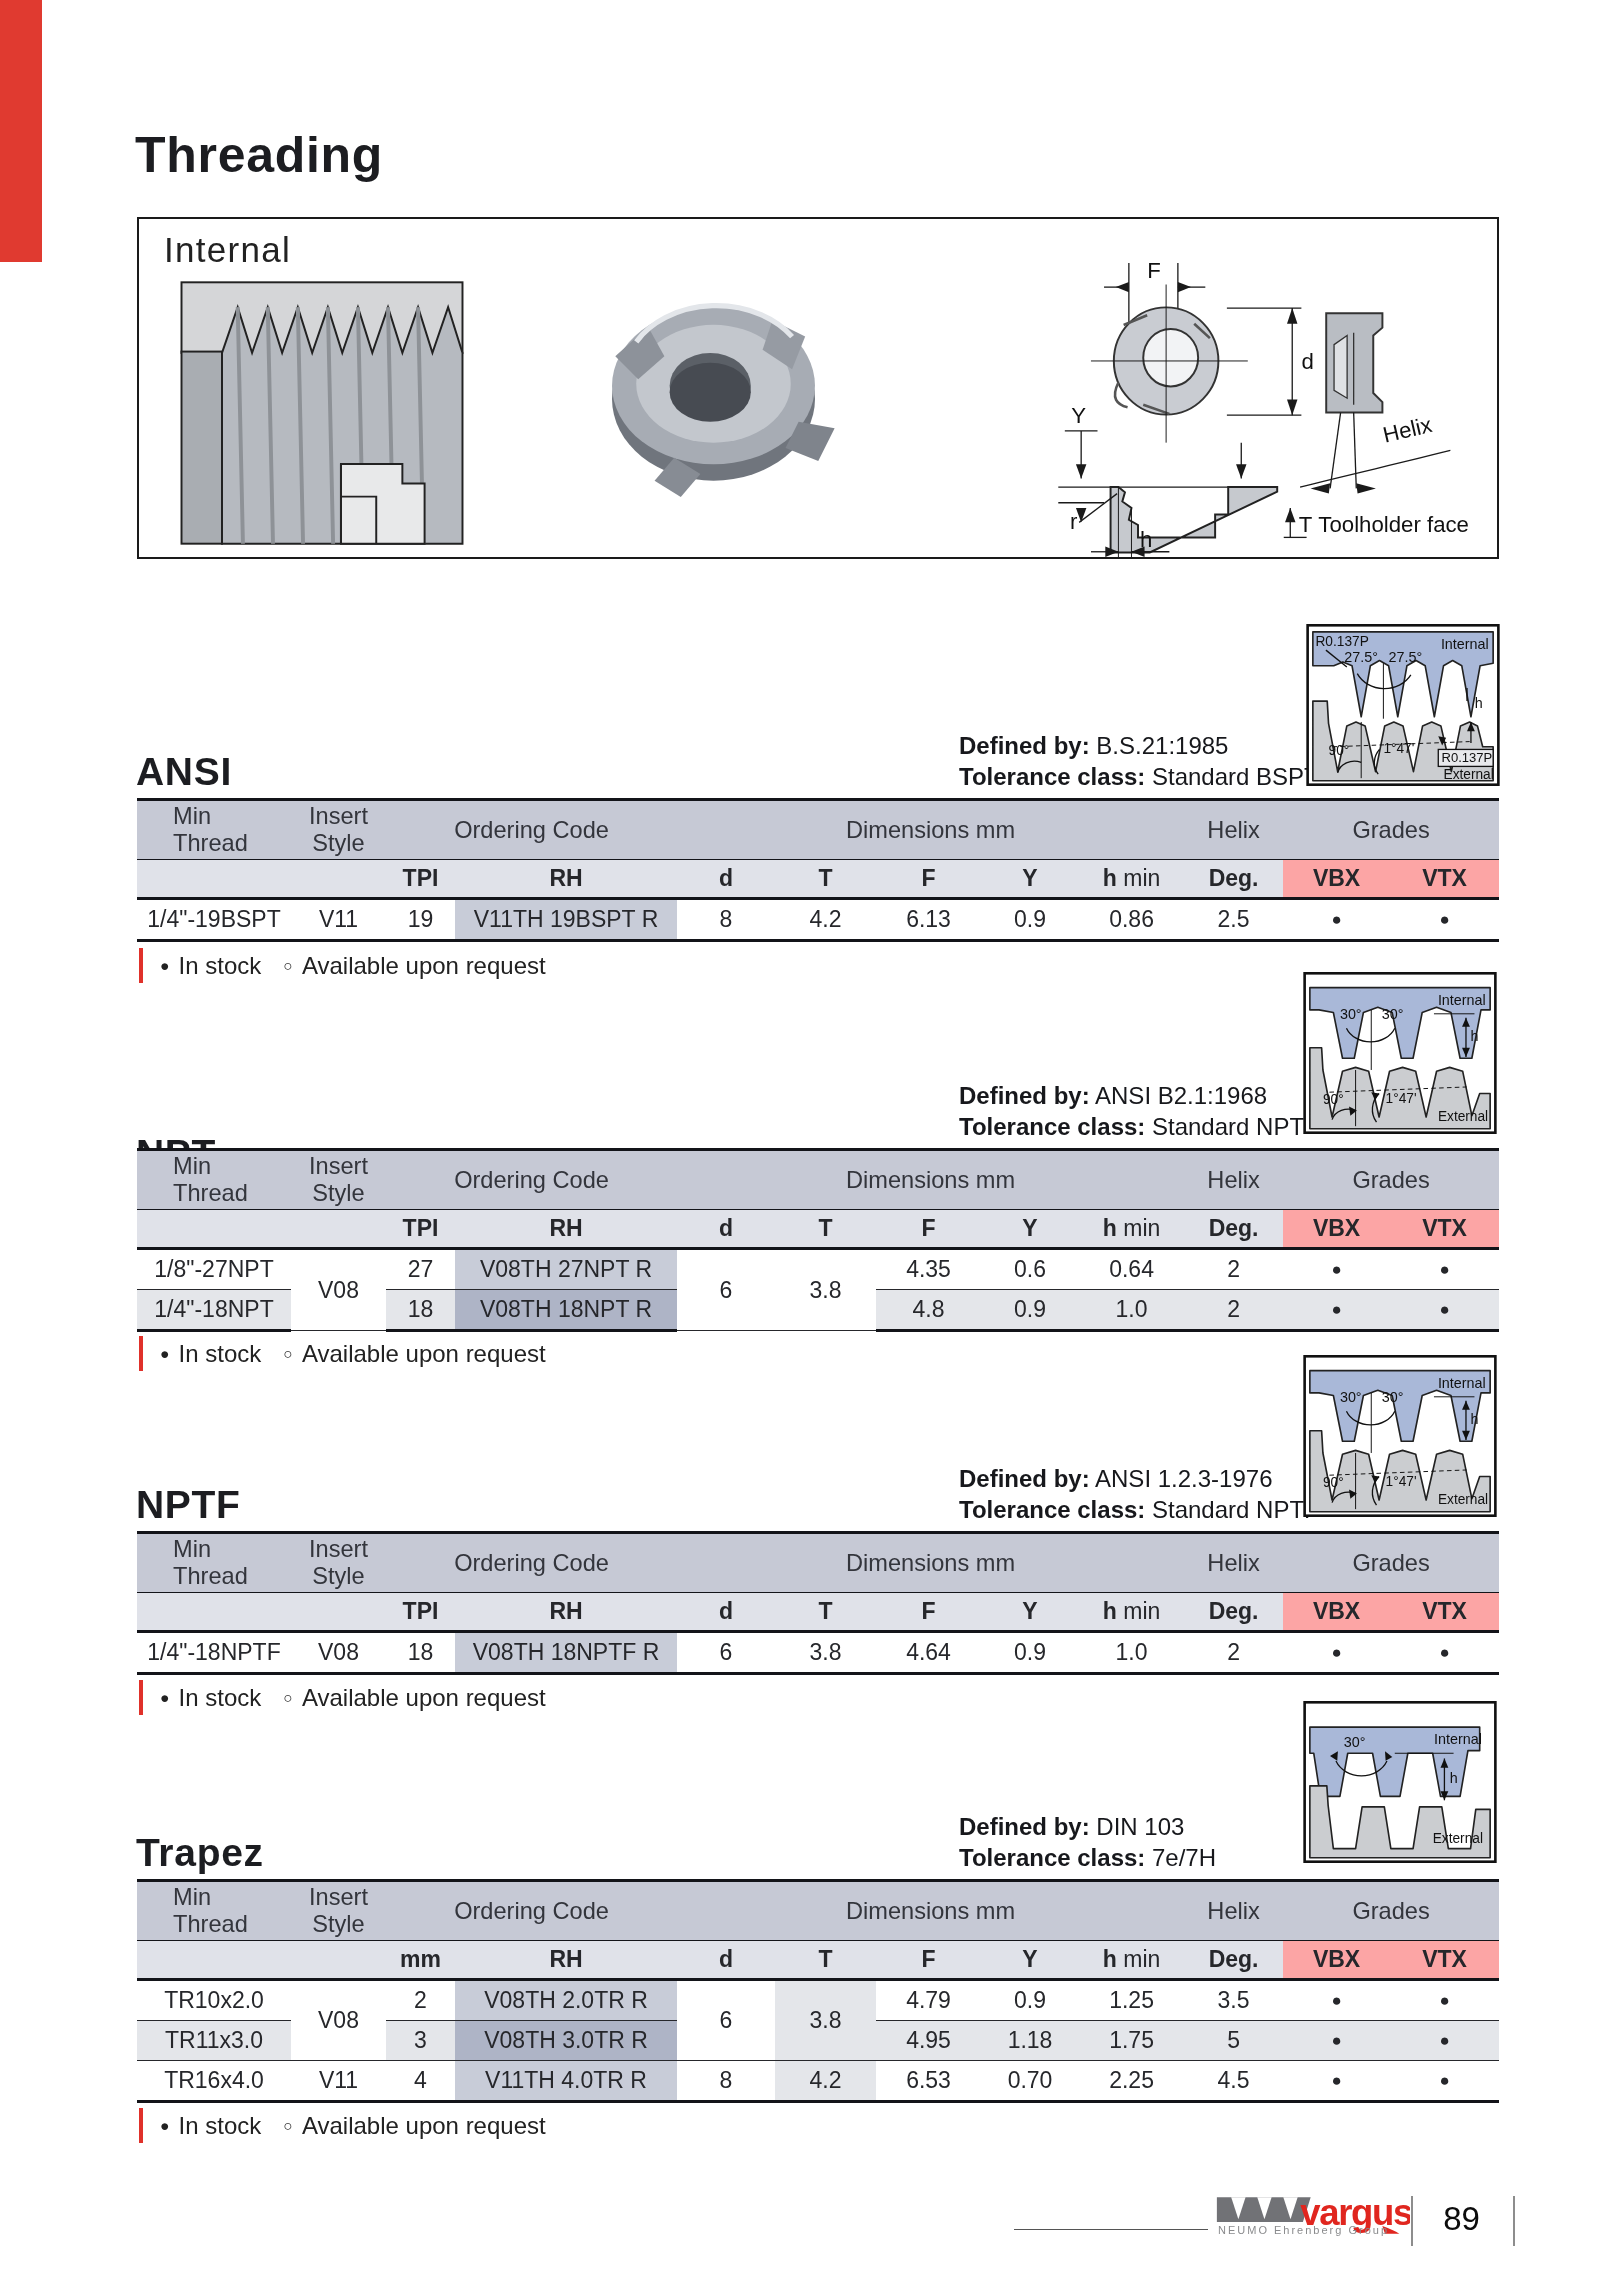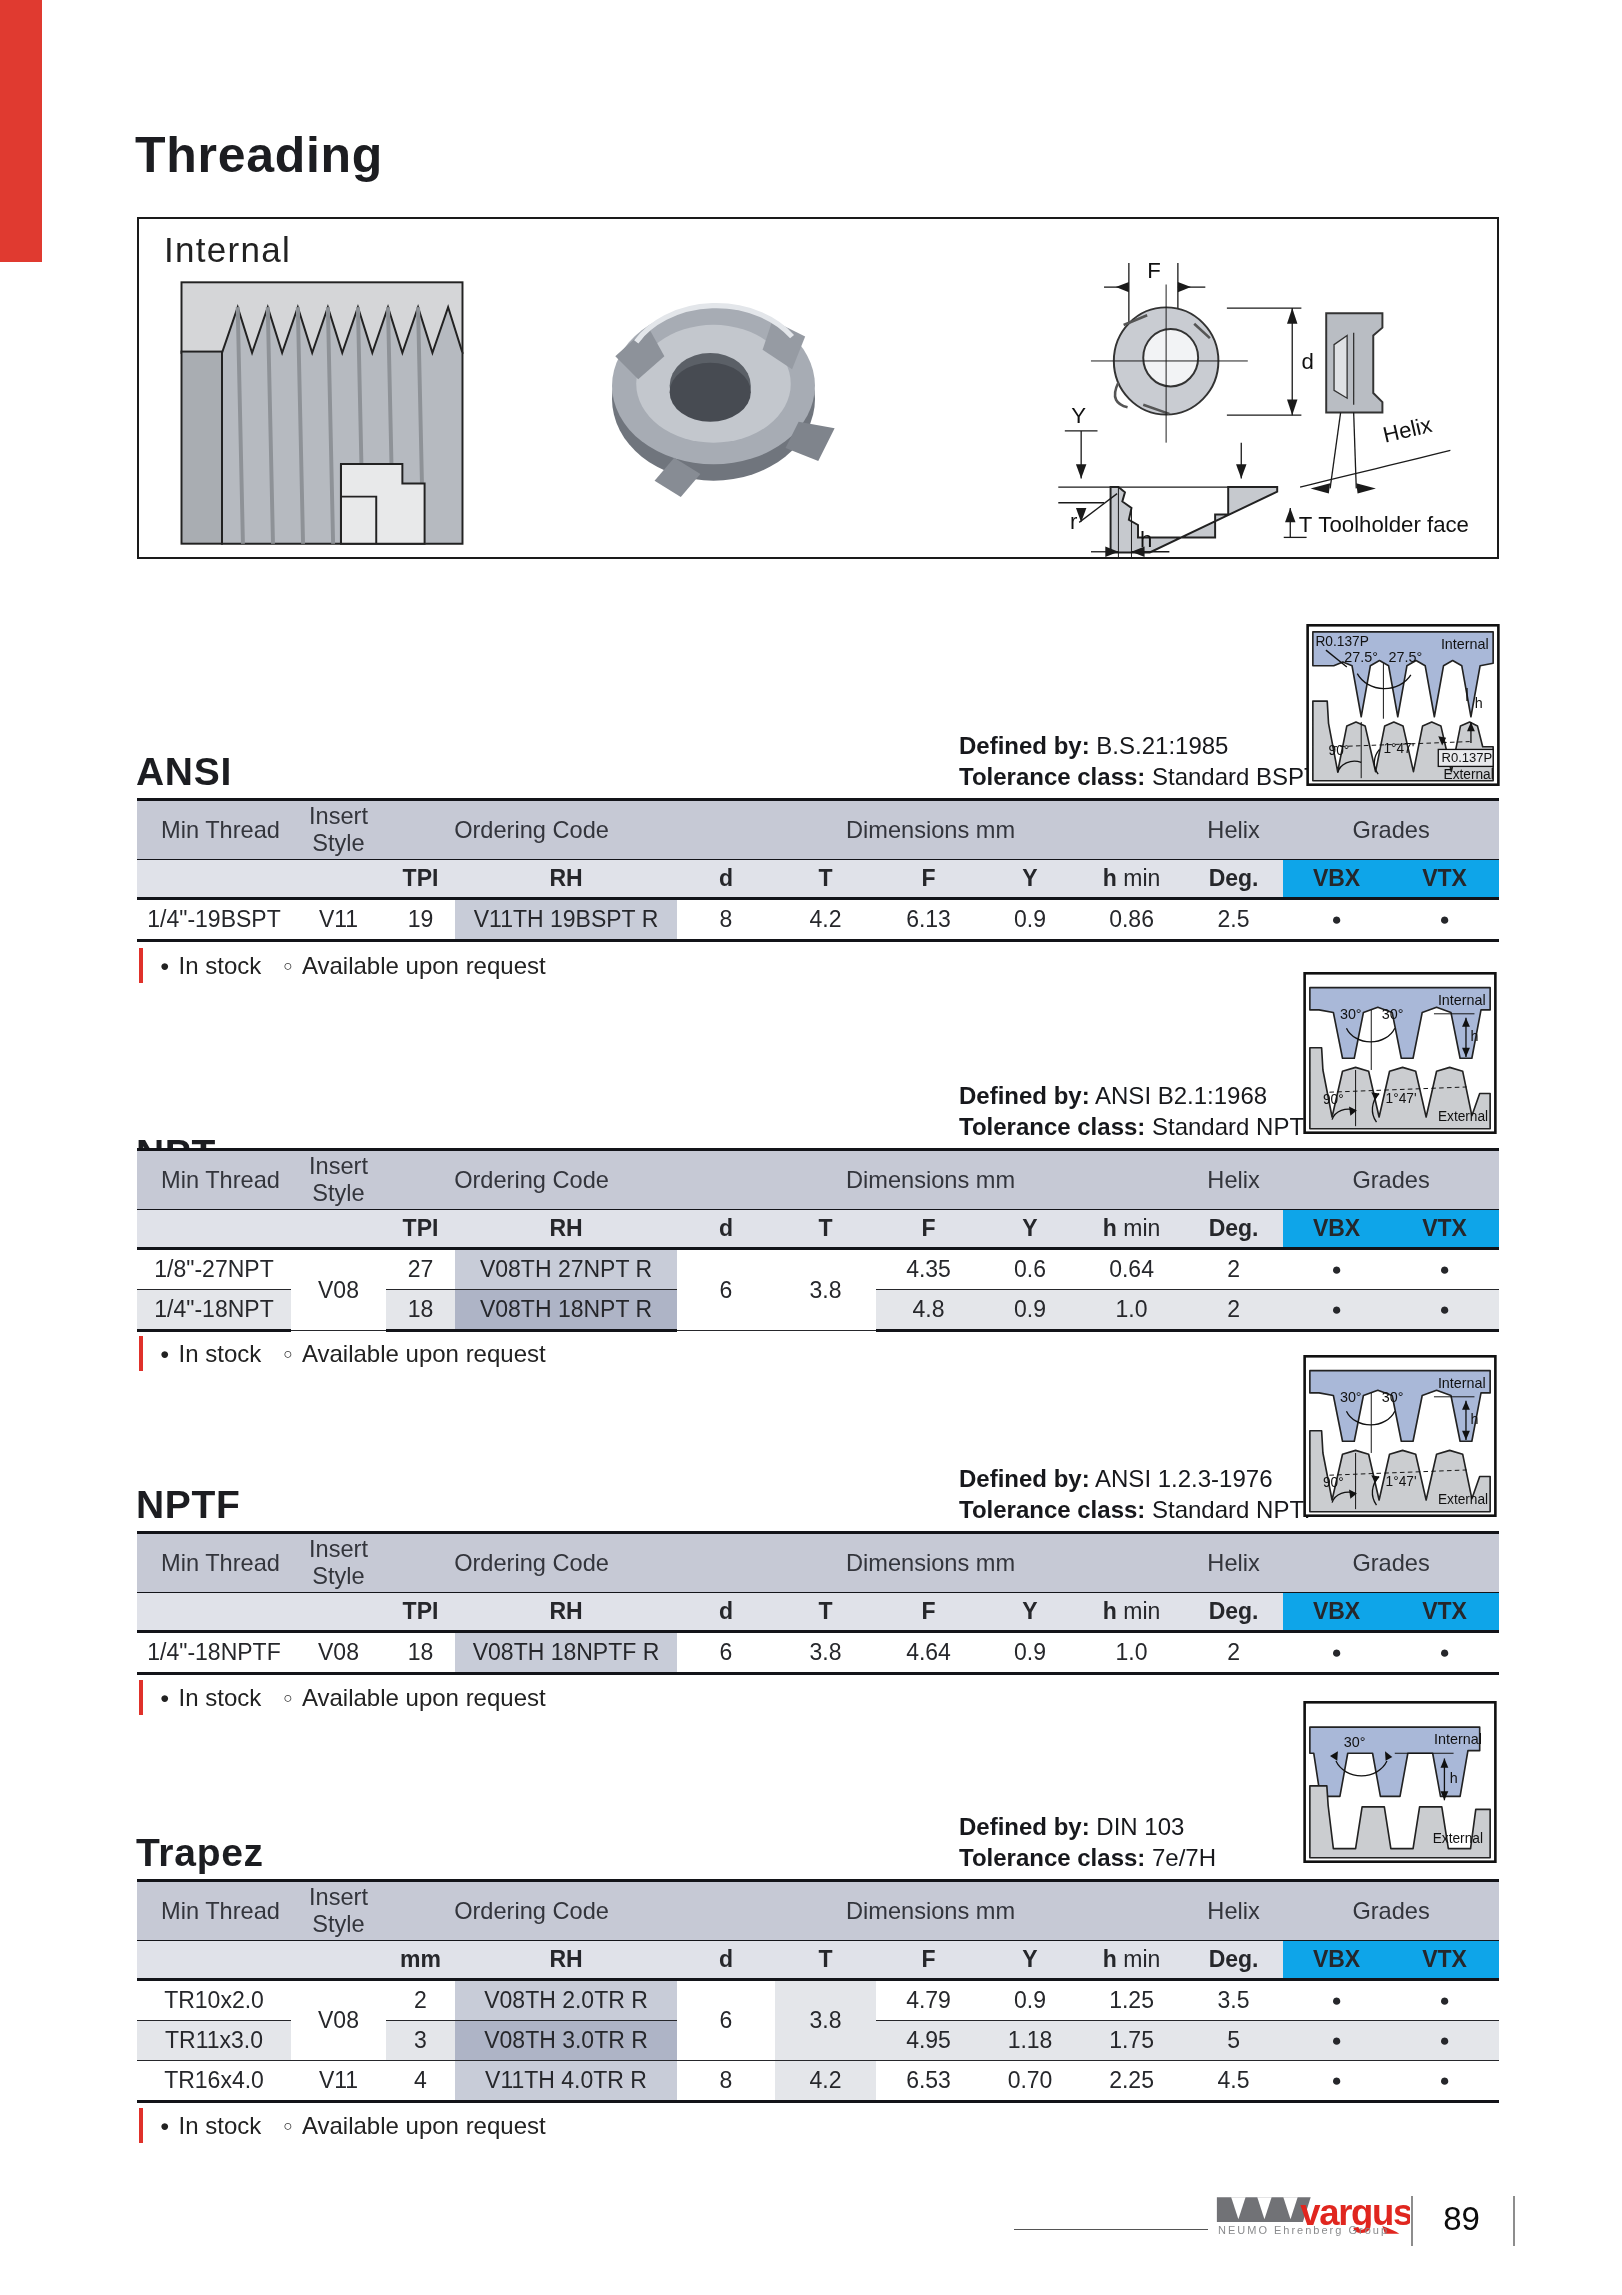--- a/index.html
+++ b/index.html
@@ -15,23 +15,23 @@
   
   .sec-title{left:136px;font-size:39px;font-weight:bold;letter-spacing:0.7px;}
   .defined{left:959px;font-size:24px;line-height:31px;color:#17181c;}
   .defined b{font-weight:bold;}
   
   table.tbl{position:absolute;left:137px;border-collapse:collapse;table-layout:fixed;width:1362px;
             font-size:23px;color:#26272b;}
   table.tbl{border-top:3.3px solid #131419;}
   .tbl td{padding:0;text-align:center;vertical-align:middle;overflow:hidden;}
   .h1 td{background:#c6c9d5;border-bottom:1.3px solid #131419;height:58px;font-size:23.6px;color:#33353c;}
-  .h1 td.left{text-align:left;padding-left:24px;}
+  .h1 td.left{text-align:left;padding-left:36px;}
   .h2 td{background:#e0e2e9;border-bottom:3.9px solid #131419;height:37px;font-weight:bold;}
-  .h2 td.g{background:#0ea5e9;}
+  .h2 td.g{background:#fca5a5;}
   .h2 .thin{font-weight:normal;}
   .data td{height:39px;background:#fff;border-bottom:3.3px solid #131419;}
   tr.mid td{border-bottom:1.3px solid #26272b;}
   td.code{background:#c8ccd8;}
   tr.alt td{background:#e4e6ea;}
   tr.alt td.code{background:#aeb4c6;}
   td.merge{background:#fff;border-bottom:3.3px solid #131419;}
   td.tint{background:#e4e6ea;}
   td.dotc{font-size:17px;}
   

